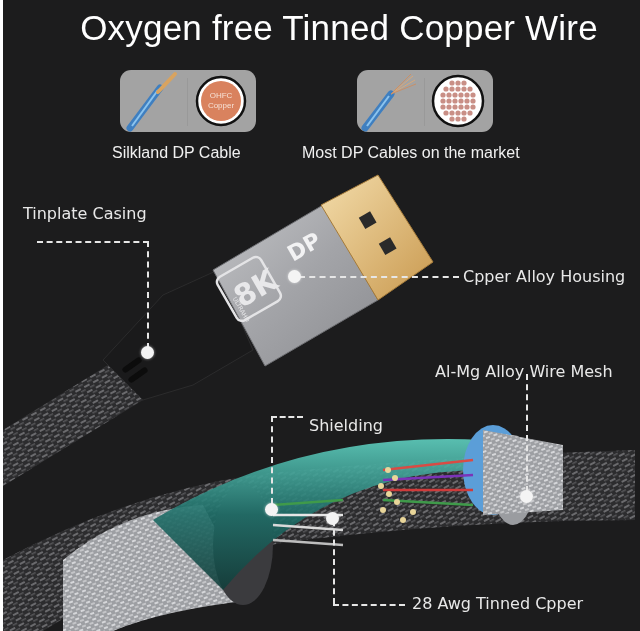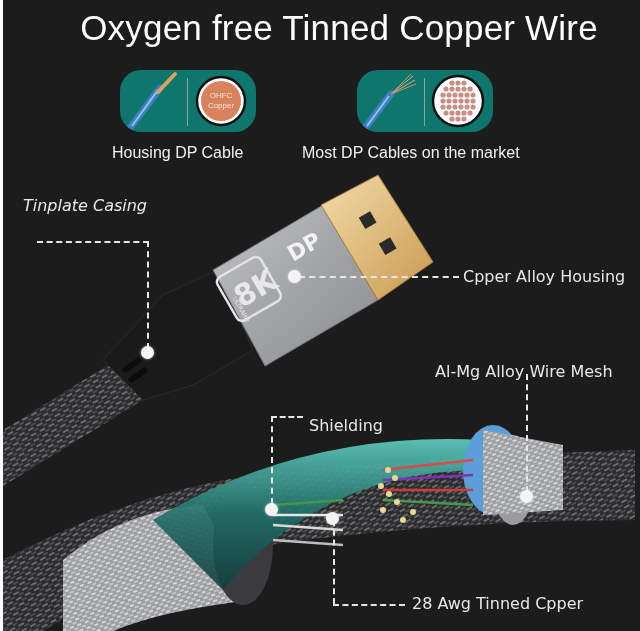--- a/index.html
+++ b/index.html
@@ -10,21 +10,21 @@
     font-family:"DejaVu Sans", sans-serif;
     padding-left:40px;
   }
   .title {
     position:absolute; left:0; right:0; top:8px; text-align:center;
     color:#fff; font-family:"Liberation Sans", sans-serif;
     font-size:35px; letter-spacing:0.2px;
   }
   .compare-card {
     position:absolute; top:70px; width:136px; height:62px;
-    background:#0f766e; border-radius:21px; overflow:hidden;
+    background:#a3a3a3; border-radius:11px; overflow:hidden;
   }
   .compare-card .divider { position:absolute; left:67px; top:8px; width:1px; height:48px; background:#999; }
   .compare-label {
     position:absolute; top:144px; color:#f0f0f0;
     font-family:"Liberation Sans", sans-serif; font-size:16px;
   }
   .callout {
     position:absolute; color:#e8e8e8; font-size:16px; line-height:20px; white-space:nowrap;
   }
   .dash-h { position:absolute; height:0; border-top:2px dashed #e6e6e6; }
@@ -46,21 +46,21 @@
       <line x1="38" y1="22" x2="55" y2="4" stroke="#d8a35f" stroke-width="4" stroke-linecap="round"></line>
     </svg>
     <div class="divider"></div>
     <svg width="66" height="62" style="left:70px;top:0;">
       <circle cx="31" cy="31" r="24" fill="#fff" stroke="#111" stroke-width="2.5"></circle>
       <circle cx="31" cy="31" r="20" fill="#d9825e"></circle>
       <text x="31" y="28" text-anchor="middle" font-size="8" fill="#f6e0d4" font-family="Liberation Sans, sans-serif">OHFC</text>
       <text x="31" y="38" text-anchor="middle" font-size="8" fill="#f6e0d4" font-family="Liberation Sans, sans-serif">Copper</text>
     </svg>
   </div>
-  <div class="compare-label" style="left:109px;">Housing DP Cable</div>
+  <div class="compare-label" style="left:109px;">Silkland DP Cable</div>
 
   <div class="compare-card" style="left:354px;">
     <svg width="66" height="62" style="left:0;top:0;">
       <line x1="8" y1="58" x2="34" y2="24" stroke="#3f7fc0" stroke-width="7" stroke-linecap="round"></line>
       <line x1="10" y1="56" x2="32" y2="26" stroke="#8cc4ee" stroke-width="2"></line>
       <line x1="34" y1="24" x2="56" y2="6" stroke="#d9a878" stroke-width="1"></line>
       <line x1="34" y1="24" x2="58" y2="10" stroke="#d9a878" stroke-width="1"></line>
       <line x1="34" y1="24" x2="54" y2="4" stroke="#c99068" stroke-width="1"></line>
       <line x1="34" y1="24" x2="59" y2="14" stroke="#c99068" stroke-width="1"></line>
     </svg>
@@ -177,21 +177,21 @@
         <circle cx="392" cy="478" r="3"></circle>
         <circle cx="378" cy="486" r="3"></circle>
       <circle cx="386" cy="494" r="3"></circle>
         <circle cx="394" cy="502" r="3"></circle>
         <circle cx="380" cy="510" r="3"></circle>
       <circle cx="400" cy="520" r="3"></circle>
         <circle cx="410" cy="512" r="3"></circle>
     </g>
   </svg>
 
-  <div class="callout" style="left:20px;top:196px;font-style:italic;">Tinplate Casing</div>
+  <div class="callout" style="left:20px;top:204px;">Tinplate Casing</div>
   <div class="dash-h" style="left:34px;top:241px;width:112px;"></div>
   <div class="dash-v" style="left:144px;top:241px;height:108px;"></div>
   <div class="dot" style="left:138px;top:346px;"></div>
 
   <div class="callout" style="left:460px;top:267px;">Cpper Alloy Housing</div>
   <div class="dash-h" style="left:296px;top:276px;width:160px;"></div>
   <div class="dot" style="left:285px;top:270px;"></div>
 
   <div class="callout" style="left:432px;top:362px;">Al-Mg Alloy Wire Mesh</div>
   <div class="dash-v" style="left:523px;top:374px;height:118px;"></div>

